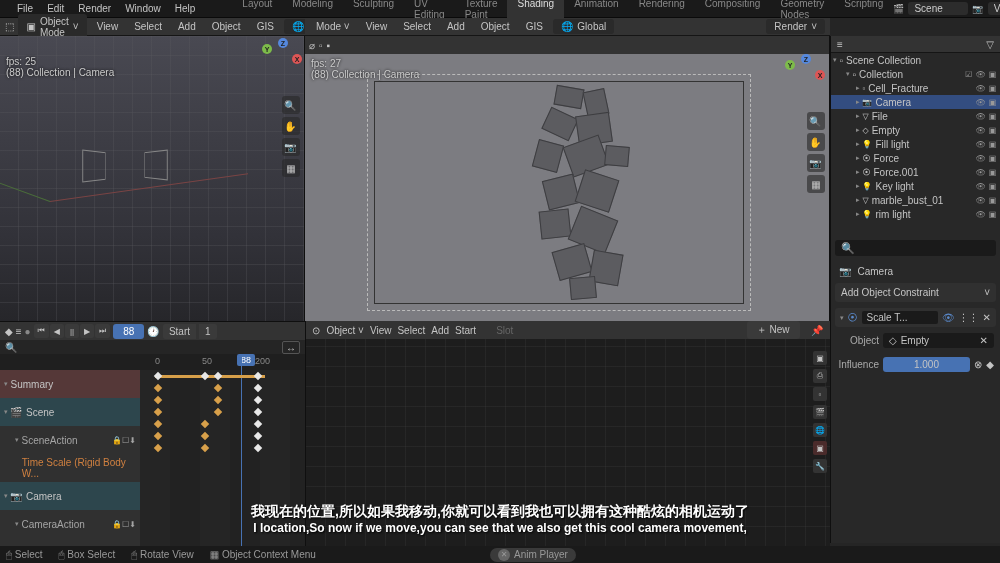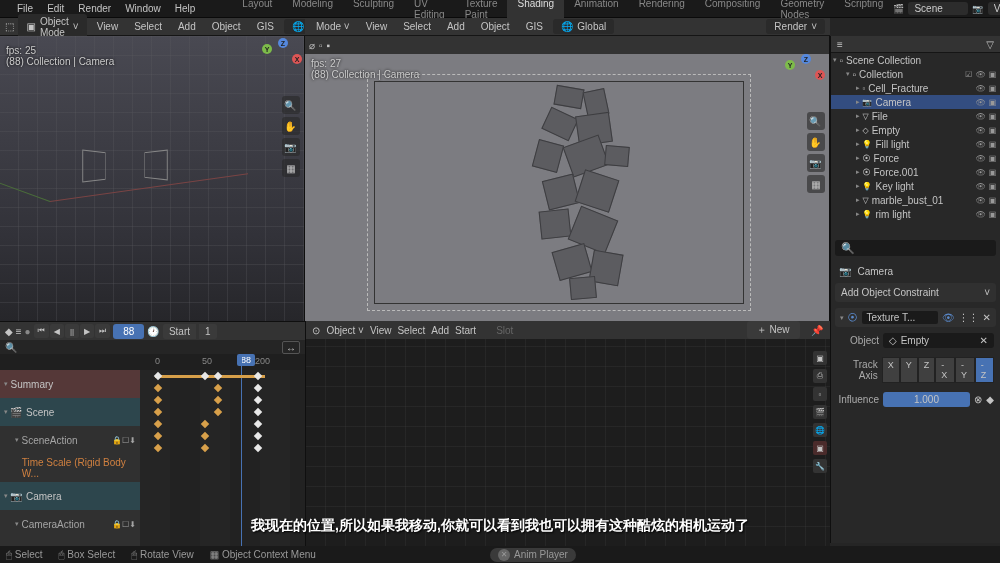--- a/index.html
+++ b/index.html
@@ -13,21 +13,21 @@
   .top-menu .ws-tab.active { background: #333; color: #ddd; border-radius: 3px; }
   .top-menu .right { margin-left: auto; display: flex; align-items: center; gap: 4px; }
   .scene-input { background: #2c2c2c; border: none; color: #ccc; padding: 1px 6px; font-size: 10px; border-radius: 3px; width: 60px; }
   
   .toolbar-row { height: 18px; background: #333; display: flex; align-items: center; padding: 0 5px; gap: 4px; border-bottom: 1px solid #151515; font-size: 10px; }
   .toolbar-row .mode-select { background: #2a2a2a; padding: 2px 8px; border-radius: 3px; display: flex; align-items: center; gap: 4px; }
   .toolbar-row .menu-item { padding: 0 6px; cursor: pointer; }
   
   .main-area { display: flex; height: 507px; }
   .viewport-left { width: 305px; height: 285px; background: #303038; position: relative; border-right: 1px solid #0f0f0f; overflow: hidden; }
-  .viewport-overlay { position: absolute; top: 9px; left: 6px; font-size: 10px; color: #ccc; text-shadow: 0 0 3px #000; }
+  .viewport-overlay { position: absolute; top: 20px; left: 6px; font-size: 10px; color: #ccc; text-shadow: 0 0 3px #000; }
   
   .vp-grid { position: absolute; inset: 0; background:
     repeating-linear-gradient(0deg, transparent, transparent 18px, rgba(90,90,95,0.3) 18px, rgba(90,90,95,0.3) 19px),
     repeating-linear-gradient(90deg, transparent, transparent 18px, rgba(90,90,95,0.3) 18px, rgba(90,90,95,0.3) 19px),
     linear-gradient(to bottom, #494952 0%, #323239 70%, #26262a 100%);
   }
   .vp-axes { position: absolute; bottom: 120px; left: 50px; }
   .axis-x { position: absolute; width: 200px; height: 1px; background: #7a4444; transform: rotate(-8deg); transform-origin: left; }
   .axis-y { position: absolute; width: 200px; height: 1px; background: #4a6c3a; transform: rotate(200deg); transform-origin: left; }
   
@@ -379,42 +379,31 @@
         <span>📷</span>
         <span>Camera</span>
       </div>
       <div class="props-section">
         <span>Add Object Constraint</span>
         <span>˅</span>
       </div>
       <div class="props-row" style="background:#303030;border-radius:3px;padding:3px 5px;margin-top:6px">
         <span class="tri-icon">▾</span>
         <span style="color:#5a8acc">⦿</span>
-        <span style="background:#1a1a1a;padding:1px 5px;border-radius:2px;flex:1">Texture T...</span>
+        <span style="background:#1a1a1a;padding:1px 5px;border-radius:2px;flex:1">Scale T...</span>
         <span style="color:#5a8acc">👁</span>
         <span>⋮⋮</span>
         <span>✕</span>
       </div>
       <div class="props-row">
         <span class="label">Object</span>
         <div class="props-field">
           <span>◇</span>
           <span>Empty</span>
           <span style="margin-left:auto">✕</span>
-        </div>
-      </div>
-      <div class="props-row">
-        <span class="label">Track Axis</span>
-        <div class="track-buttons">
-          <span class="track-btn">X</span>
-          <span class="track-btn">Y</span>
-          <span class="track-btn">Z</span>
-          <span class="track-btn">-X</span>
-          <span class="track-btn">-Y</span>
-          <span class="track-btn active">-Z</span>
         </div>
       </div>
       <div class="props-row">
         <span class="label">Influence</span>
         <div class="influence-bar">1.000</div>
         <span>⊗</span>
         <span>◆</span>
       </div>
     </div>
   </div>
@@ -552,20 +541,21 @@
   <div class="ico">⎙</div>
   <div class="ico">▫</div>
   <div class="ico">🎬</div>
   <div class="ico">🌐</div>
   <div class="ico" style="background:#4a2b2b">▣</div>
   <div class="ico">🔧</div>
 </div>
 
 <div class="subtitle-overlay">
   <div class="line1">我现在的位置,所以如果我移动,你就可以看到我也可以拥有这种酷炫的相机运动了</div>
+  <div class="line2">I location,So now if we move,you can see that we also get this cool camera movement,</div>
 </div>
 
 <div class="bottom-bar">
   <span>🖱 <span>Select</span></span>
   <span>🖱 <span>Box Select</span></span>
   <span>🖱 <span>Rotate View</span></span>
   <span>▦ <span>Object Context Menu</span></span>
   <div class="center-pill">
     <span class="x">✕</span>
     <span>Anim Player</span>

